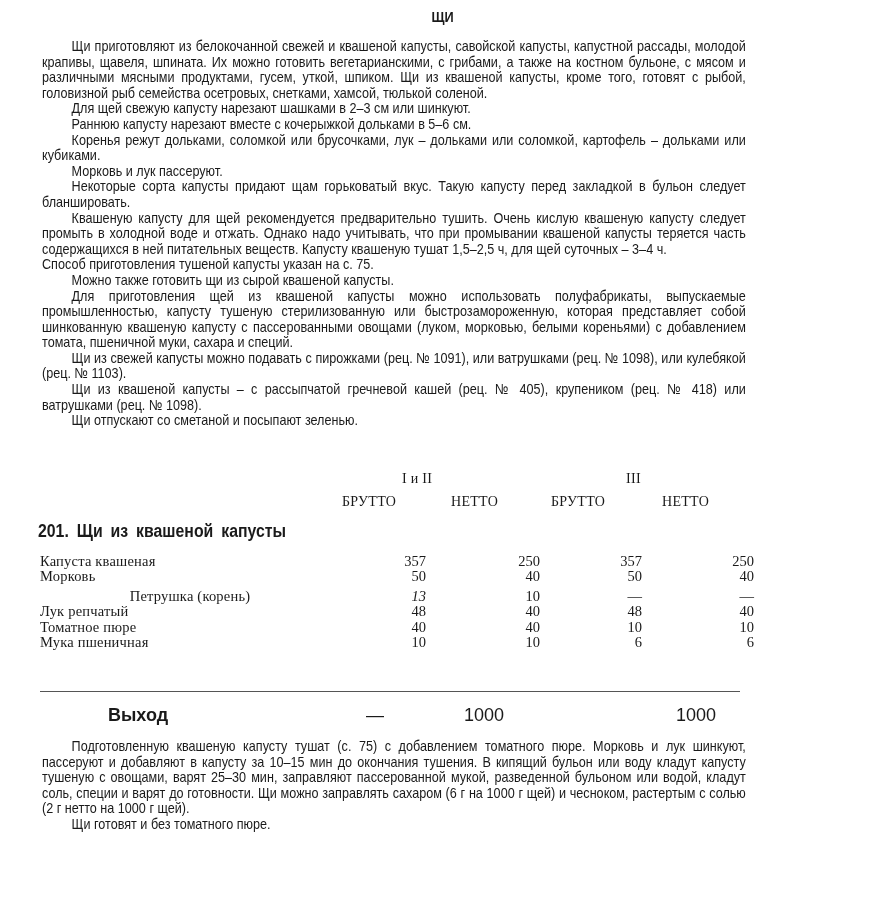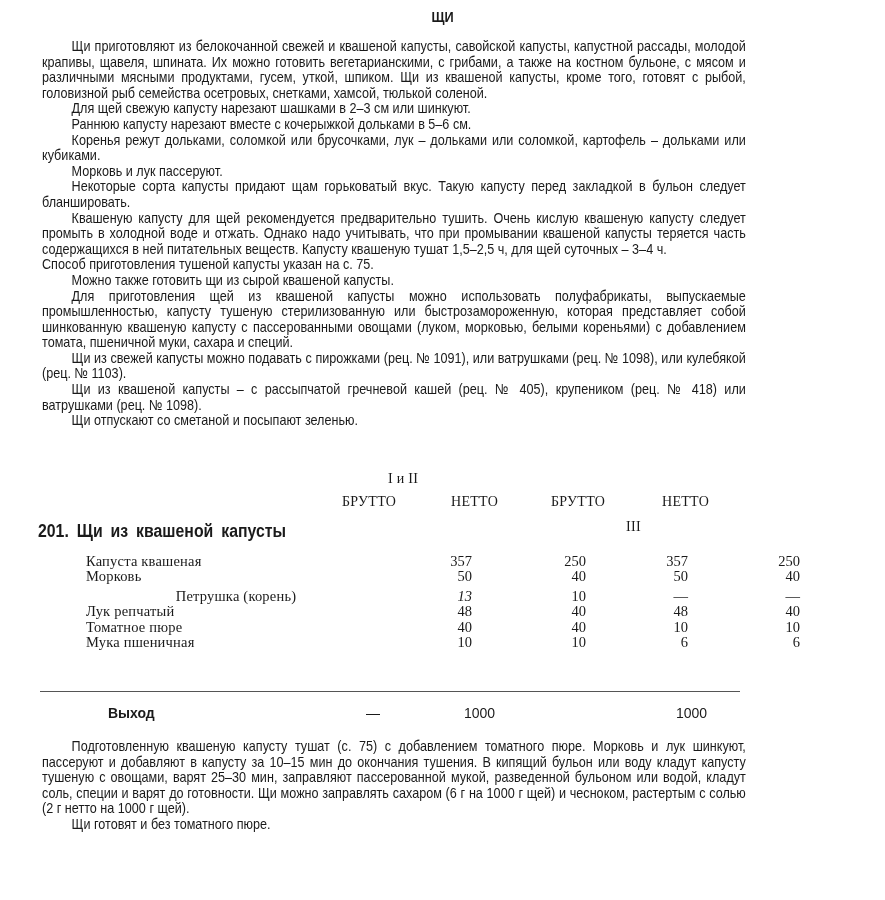--- a/index.html
+++ b/index.html
@@ -8,27 +8,27 @@
   .title { position: absolute; top: 8px; left: 0; width: 885px; text-align: center;
            font-family: "Liberation Sans", "DejaVu Sans", sans-serif; font-weight: bold; font-size: 15px;
            transform: scaleX(0.85); }
   .text { position: absolute; left: 42px; width: 704px; font-size: 14.5px; line-height: 15.6px;
           font-family: "Liberation Sans", "DejaVu Sans", sans-serif; transform-origin: 0 0; transform: scaleX(0.87); width: 809px; }
   .text p { margin: 0; text-align: justify; }
   .text p.ind { text-indent: 34px; }
   .hdr { position: absolute; font-size: 14px; letter-spacing: 0.3px; }
   .recipe-title { position: absolute; left: 38px; top: 521px; font-weight: bold; font-size: 18px;
                   font-family: "Liberation Sans", "DejaVu Sans", sans-serif; transform-origin: 0 0; transform: scaleX(0.88); word-spacing: 4px; }
-  table.ing { position: absolute; left: 40px; top: 554px; border-collapse: collapse; font-size: 14.5px; margin-left: 46px; }
+  table.ing { position: absolute; left: 40px; top: 554px; border-collapse: collapse; font-size: 14.5px; }
   table.ing td { padding: 0; line-height: 15.4px; height: 15.4px; }
   table.ing td.name { width: 300px; letter-spacing: 0.2px; }
   table.ing td.num { text-align: right; }
   .c1 { width: 86px; } .c2 { width: 114px; } .c3 { width: 102px; } .c4 { width: 112px; }
   .rule { position: absolute; left: 40px; top: 691px; width: 700px; height: 0; border-top: 1px solid #555; }
-  .yield-row { position: absolute; top: 705px; font-size: 14px;
+  .yield-row { position: absolute; top: 705px; font-size: 18px;
                font-family: "Liberation Sans", "DejaVu Sans", sans-serif; }
 </style>
 </head>
 <body>
 
 <div class="title">ЩИ</div>
 
 <div class="text" style="top:39px;">
   <p class="ind">Щи приготовляют из белокочанной свежей и квашеной капусты, савойской капусты, капустной рассады, молодой крапивы, щавеля, шпината. Их можно готовить вегетарианскими, с грибами, а также на костном бульоне, с мясом и различными мясными продуктами, гусем, уткой, шпиком. Щи из квашеной капусты, кроме того, готовят с рыбой, головизной рыб семейства осетровых, снетками, хамсой, тюлькой соленой.</p>
   <p class="ind">Для щей свежую капусту нарезают шашками в 2–3 см или шинкуют.</p>
@@ -38,22 +38,22 @@
   <p class="ind">Некоторые сорта капусты придают щам горьковатый вкус. Такую капусту перед закладкой в бульон следует бланшировать.</p>
   <p class="ind">Квашеную капусту для щей рекомендуется предварительно тушить. Очень кислую квашеную капусту следует промыть в холодной воде и отжать. Однако надо учитывать, что при промывании квашеной капусты теряется часть содержащихся в ней питательных веществ. Капусту квашеную тушат 1,5–2,5 ч, для щей суточных – 3–4 ч.</p>
   <p>Способ приготовления тушеной капусты указан на с. 75.</p>
   <p class="ind">Можно также готовить щи из сырой квашеной капусты.</p>
   <p class="ind">Для приготовления щей из квашеной капусты можно использовать полуфабрикаты, выпускаемые промышленностью, капусту тушеную стерилизованную или быстрозамороженную, которая представляет собой шинкованную квашеную капусту с пассерованными овощами (луком, морковью, белыми кореньями) с добавлением томата, пшеничной муки, сахара и специй.</p>
   <p class="ind">Щи из свежей капусты можно подавать с пирожками (рец. № 1091), или ватрушками (рец. № 1098), или кулебякой (рец. № 1103).</p>
   <p class="ind">Щи из квашеной капусты – с рассыпчатой гречневой кашей (рец. № 405), крупеником (рец. № 418) или ватрушками (рец. № 1098).</p>
   <p class="ind">Щи отпускают со сметаной и посыпают зеленью.</p>
 </div>
 
-<div class="hdr" style="left:388px; top:471px;">I и II</div>
-<div class="hdr" style="left:626px; top:471px;margin-top:48px;">III</div>
+<div class="hdr" style="left:402px; top:471px;">I и II</div>
+<div class="hdr" style="left:626px; top:471px;">III</div>
 <div class="hdr" style="left:342px; top:494px;">БРУТТО</div>
 <div class="hdr" style="left:451px; top:494px;">НЕТТО</div>
 <div class="hdr" style="left:551px; top:494px;">БРУТТО</div>
 <div class="hdr" style="left:662px; top:494px;">НЕТТО</div>
 
 <div class="recipe-title">201. Щи из квашеной капусты</div>
 
 <table class="ing">
   <tbody>
       <tr>

